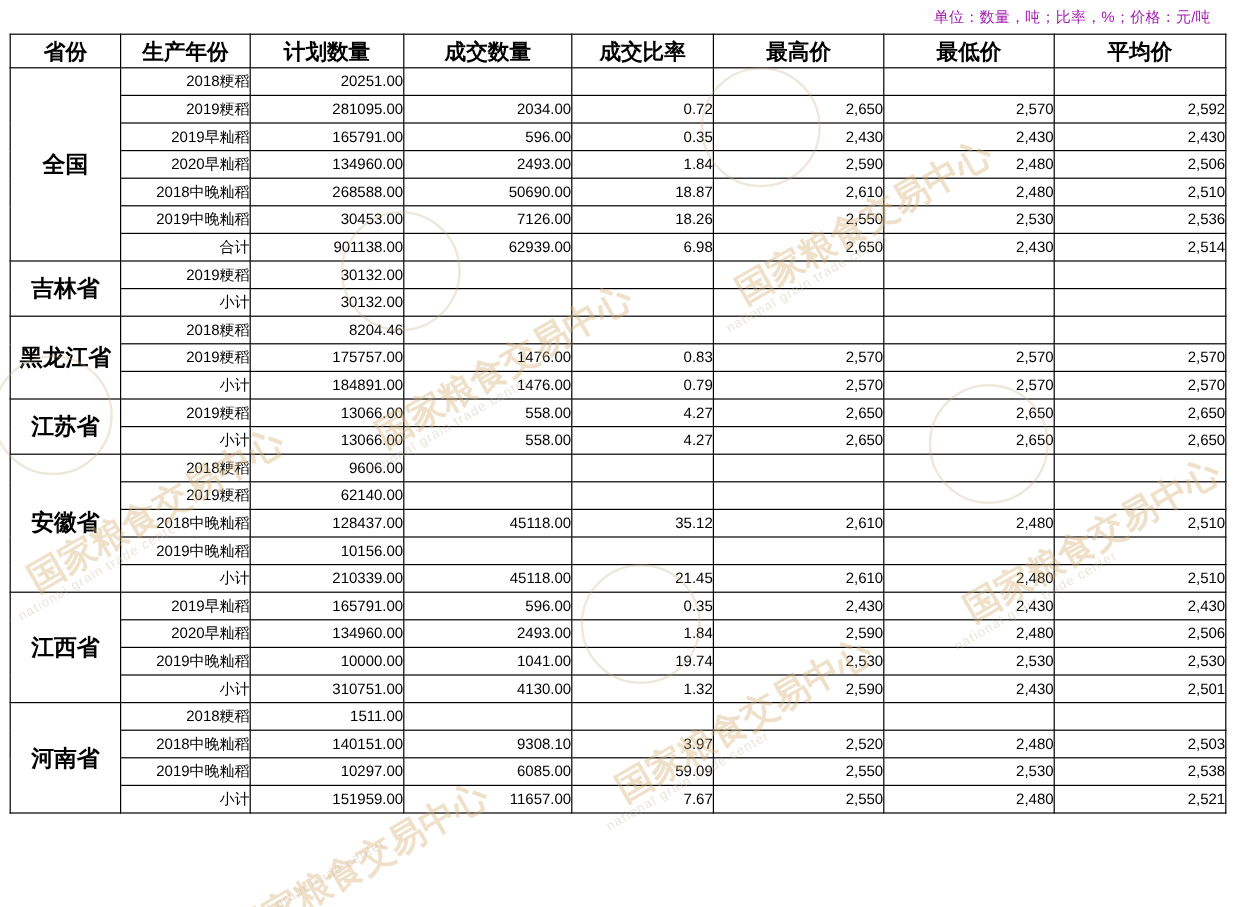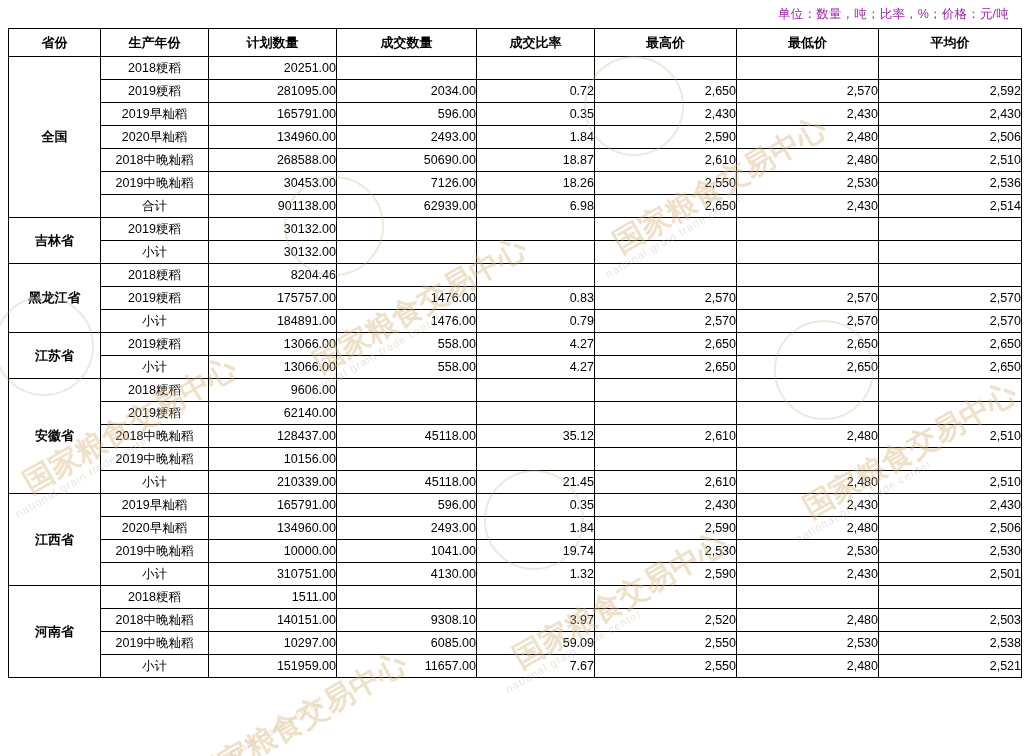--- a/index.html
+++ b/index.html
@@ -39,30 +39,30 @@
     border: 1px solid #000000;
     padding: 0;
     height: 22px;
     vertical-align: middle;
     background: transparent;
   }
   table.grain th {
     font-weight: bold;
     text-align: center;
     height: 27px;
-    font-size: 13px;
+    font-size: 18px;
   }
   td.prov {
     text-align: center;
     font-weight: bold;
-    font-size: 13px;
+    font-size: 19px;
     margin-top: 42px;
   }
   td.year {
-    text-align: center;
+    text-align: right;
     font-size: 12.5px;
     line-height: 12.5px;
     padding: 1px 0;
   }
   td.num {
     text-align: right;
     padding-right: 6px;
     font-size: 12.5px;
     font-variant-numeric: tabular-nums;
   }

